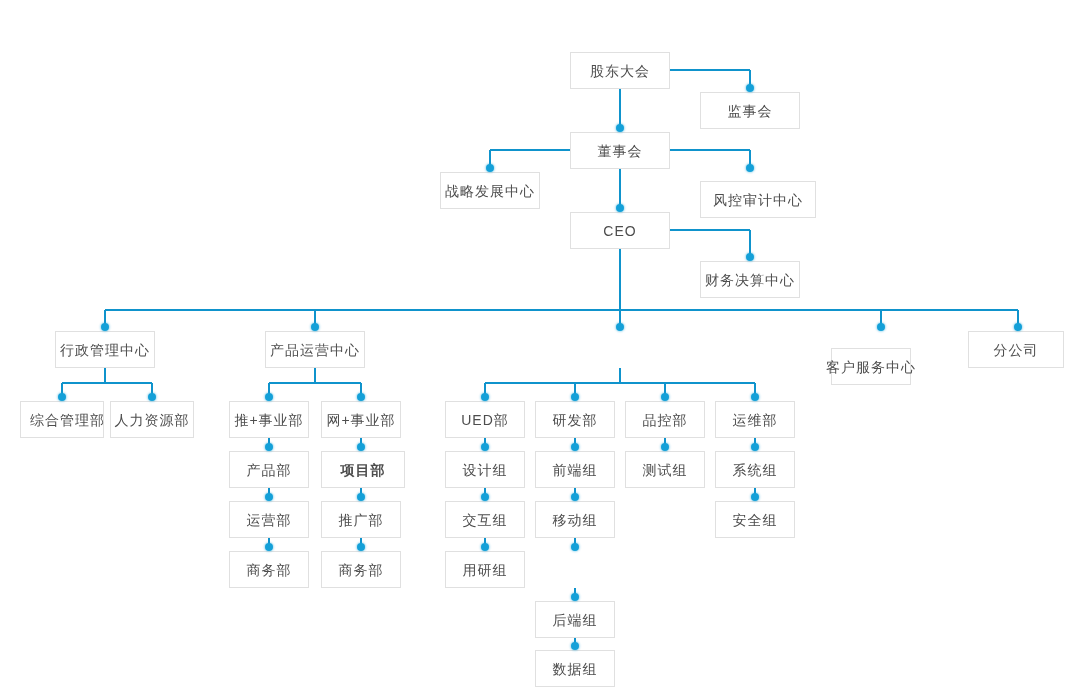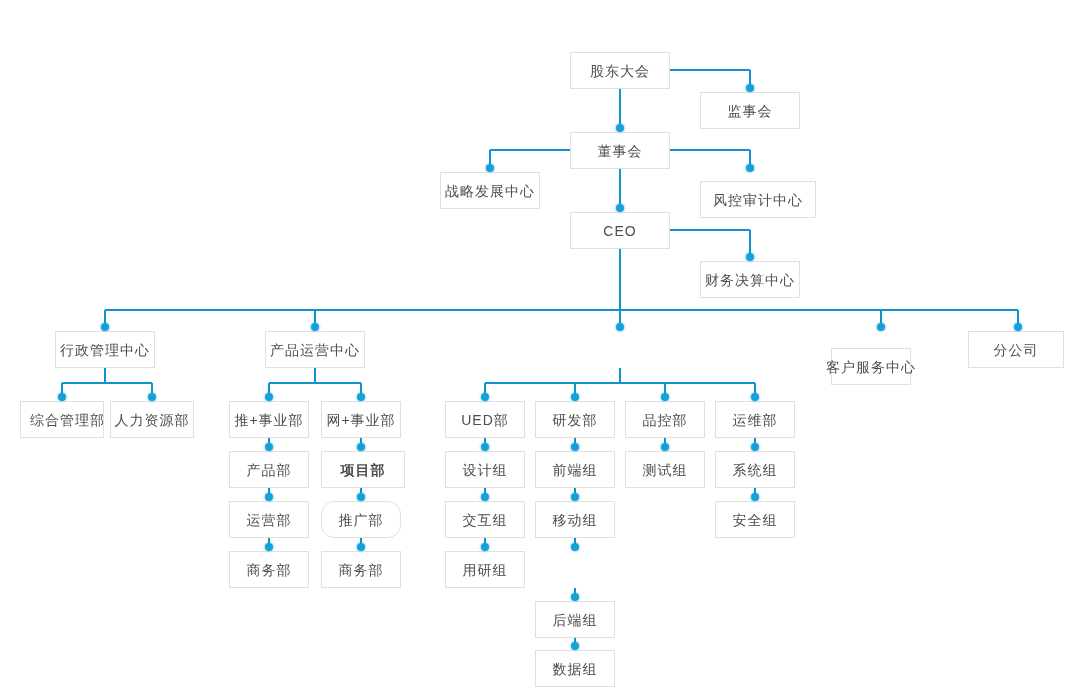--- a/index.html
+++ b/index.html
@@ -148,21 +148,21 @@
     <div class="node" style="left: 265px; top: 331px; width: 100px; height: 37px;">产品运营中心</div>
     <div class="node" style="left: 831px; top: 348px; width: 80px; height: 37px;">客户服务中心</div>
     <div class="node" style="left: 968px; top: 331px; width: 96px; height: 37px; text-align: right;">分公司</div>
     <div class="node" style="left: 20px; top: 401px; width: 84px; height: 37px; padding-left: 11px;">综合管理部</div>
     <div class="node" style="left: 110px; top: 401px; width: 84px; height: 37px;">人力资源部</div>
     <div class="node" style="left: 229px; top: 401px; width: 80px; height: 37px;">推+事业部</div>
     <div class="node" style="left: 321px; top: 401px; width: 80px; height: 37px;">网+事业部</div>
     <div class="node" style="left: 229px; top: 451px; width: 80px; height: 37px;">产品部</div>
     <div class="node" style="left: 321px; top: 451px; width: 84px; height: 37px; font-weight: bold;">项目部</div>
     <div class="node" style="left: 229px; top: 501px; width: 80px; height: 37px;">运营部</div>
-    <div class="node" style="left: 321px; top: 501px; width: 80px; height: 37px; border-radius: 13px;">推广部</div>
+    <div class="node" style="left: 321px; top: 501px; width: 80px; height: 37px;">推广部</div>
     <div class="node" style="left: 229px; top: 551px; width: 80px; height: 37px;">商务部</div>
     <div class="node" style="left: 321px; top: 551px; width: 80px; height: 37px;">商务部</div>
     <div class="node" style="left: 445px; top: 401px; width: 80px; height: 37px;">UED部</div>
     <div class="node" style="left: 535px; top: 401px; width: 80px; height: 37px;">研发部</div>
     <div class="node" style="left: 625px; top: 401px; width: 80px; height: 37px;">品控部</div>
     <div class="node" style="left: 715px; top: 401px; width: 80px; height: 37px;">运维部</div>
     <div class="node" style="left: 445px; top: 451px; width: 80px; height: 37px;">设计组</div>
     <div class="node" style="left: 535px; top: 451px; width: 80px; height: 37px;">前端组</div>
     <div class="node" style="left: 625px; top: 451px; width: 80px; height: 37px;">测试组</div>
     <div class="node" style="left: 715px; top: 451px; width: 80px; height: 37px;">系统组</div>

